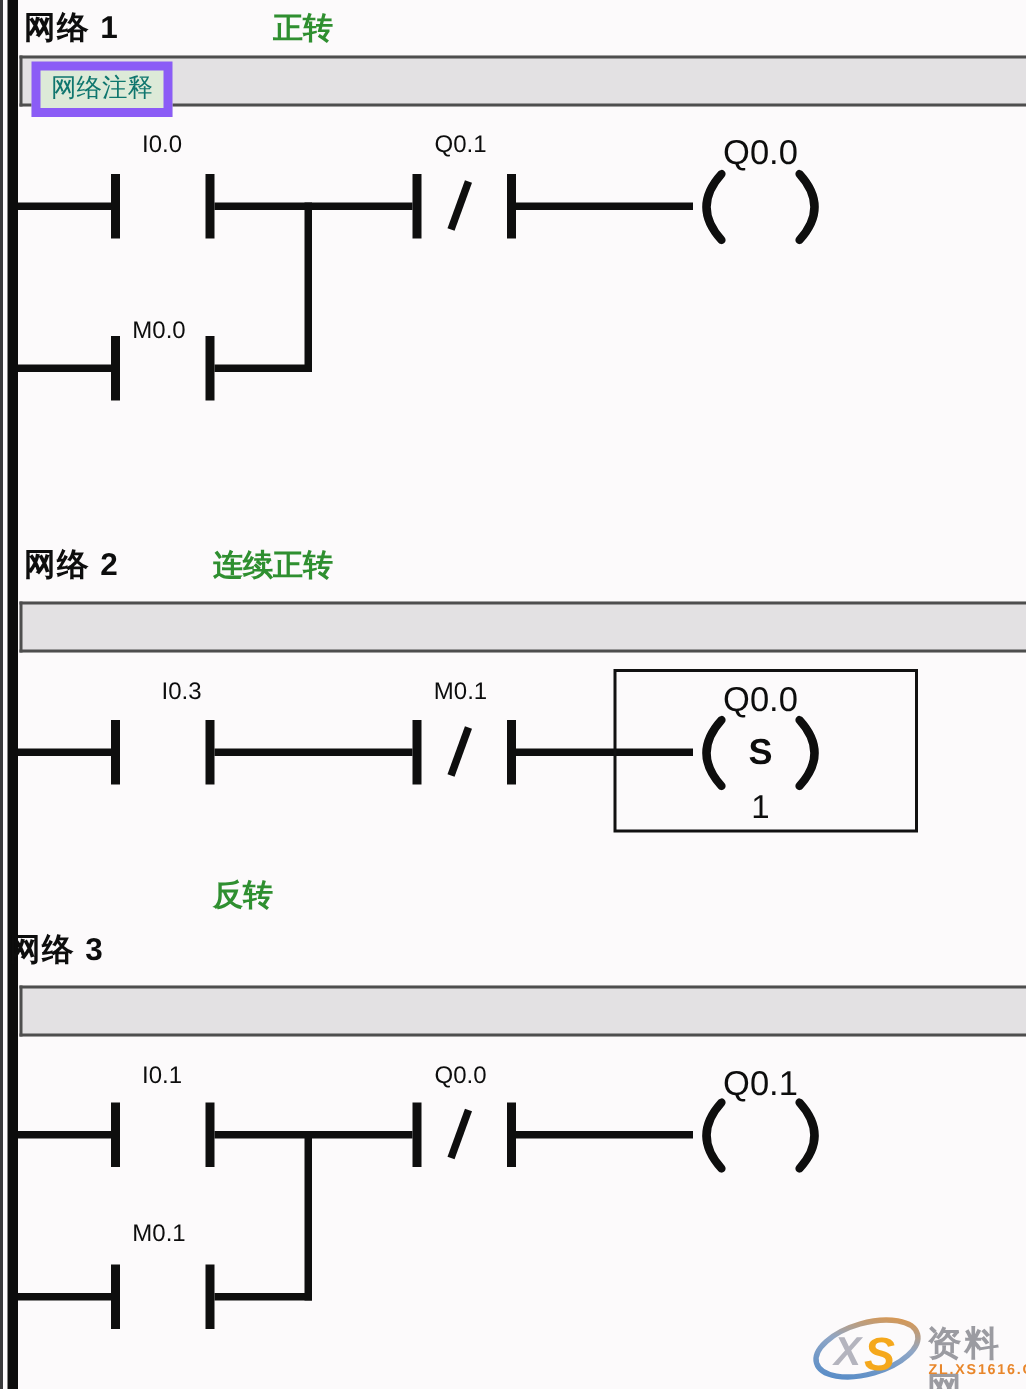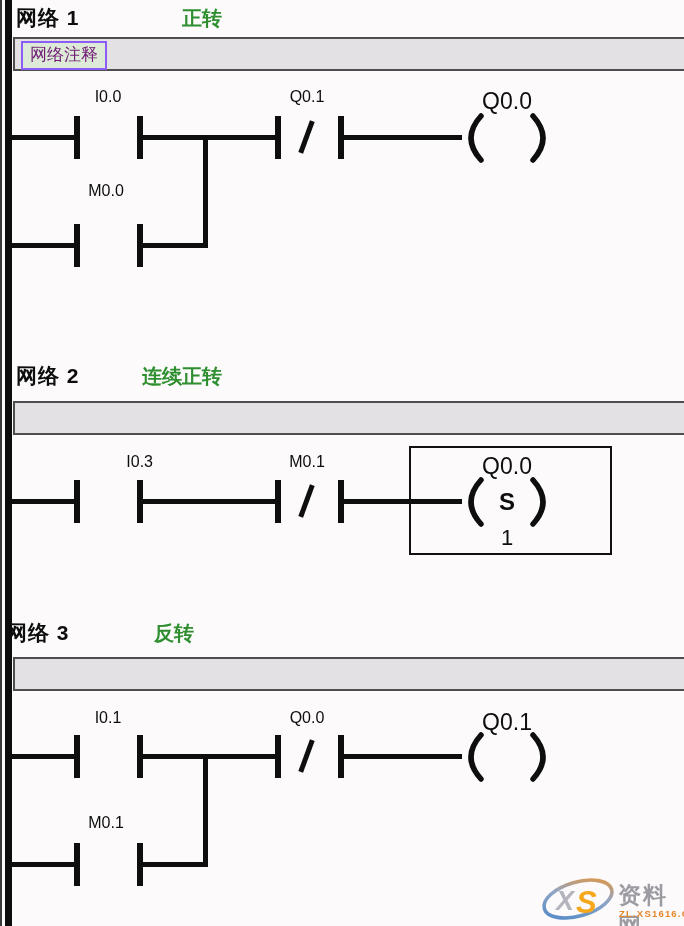--- a/index.html
+++ b/index.html
@@ -10,21 +10,21 @@
   .rail{left:5px;top:0;width:7px;height:926px;background:#0c0c0c;}
   .wire{height:5px;background:#0e0e0e;}
   .vwire{width:5px;background:#0e0e0e;}
   .cbar{width:6px;height:43px;background:#0e0e0e;}
   .slash{width:5px;height:34px;background:#0e0e0e;transform:rotate(20deg);}
   .net-label{font-size:21px;font-weight:bold;color:#0d0d0d;letter-spacing:1px;}
   .net-title{font-size:20px;font-weight:bold;color:#2f8f30;}
   .comment-bar{left:13px;width:671px;height:30px;background:#e3e1e3;
                border:2px solid #4e4e4e;border-right:none;}
   .comment-chip{display:inline-block;margin:2px 0 0 6px;padding:0 7px 1px 7px;
-                border:2px solid #8b5cf6;background:#ddead8;color:#701a75;
+                border:6px solid #8b5cf6;background:#ddead8;color:#0f766e;
                 font-size:17px;line-height:24px;}
   .opnd{width:90px;font-size:16px;text-align:center;white-space:nowrap;}
   .coil-lbl{width:100px;font-size:23px;text-align:center;white-space:nowrap;}
   .coil-inner{width:100px;font-size:24px;font-weight:bold;text-align:center;}
   .coil-sub{width:100px;font-size:22px;text-align:center;}
   .selbox{border:2px solid #111;background:transparent;}
   .wm-name{font-size:23px;font-weight:bold;color:#9b9ba1;letter-spacing:2px;}
   .wm-url{font-size:9.5px;font-weight:bold;color:#e8862a;letter-spacing:1.2px;}
 </style>
 </head>
@@ -52,54 +52,54 @@
   <div class="abs cbar" style="left:275px;top:116px;"></div>
   <div class="abs cbar" style="left:338px;top:116px;"></div>
   <div class="abs slash" style="left:304px;top:120px;"></div>
 
   <div class="abs coil-lbl" style="left:457px;top:88px;">Q0.0</div>
   <svg class="abs" style="left:457px;top:112px;" width="100" height="52" viewBox="0 0 100 52">
     <path d="M24 4 Q4 26 24 48" stroke="#0e0e0e" stroke-width="5.5" fill="none" stroke-linecap="round"></path>
     <path d="M76 4 Q96 26 76 48" stroke="#0e0e0e" stroke-width="5.5" fill="none" stroke-linecap="round"></path>
   </svg>
 
-  <div class="abs opnd" style="left:61px;top:182px;">M0.0</div>
+  <div class="abs opnd" style="left:61px;top:212px;">M0.0</div>
   <div class="abs wire" style="left:12px;top:243px;width:62px;"></div>
   <div class="abs wire" style="left:143px;top:243px;width:65px;"></div>
   <div class="abs cbar" style="left:74px;top:224px;"></div>
   <div class="abs cbar" style="left:137px;top:224px;"></div>
 
   <div class="abs net-label" style="left:16px;top:362px;">网络 2</div>
   <div class="abs net-title" style="left:142px;top:363px;">连续正转</div>
   <div class="abs comment-bar" style="top:401px;"></div>
 
   <div class="abs wire" style="left:12px;top:499px;width:62px;"></div>
   <div class="abs wire" style="left:143px;top:499px;width:132px;"></div>
   <div class="abs wire" style="left:344px;top:499px;width:118px;"></div>
 
-  <div class="abs opnd" style="left:63px;top:453px;text-align:right;">I0.3</div>
+  <div class="abs opnd" style="left:76px;top:453px;">I0.3</div>
   <div class="abs cbar" style="left:74px;top:480px;"></div>
   <div class="abs cbar" style="left:137px;top:480px;"></div>
 
   <div class="abs opnd" style="left:262px;top:453px;">M0.1</div>
   <div class="abs cbar" style="left:275px;top:480px;"></div>
   <div class="abs cbar" style="left:338px;top:480px;"></div>
   <div class="abs slash" style="left:304px;top:484px;"></div>
 
   <div class="abs selbox" style="left:409px;top:446px;width:199px;height:105px;"></div>
   <div class="abs coil-lbl" style="left:457px;top:453px;">Q0.0</div>
   <svg class="abs" style="left:457px;top:476px;" width="100" height="52" viewBox="0 0 100 52">
     <path d="M24 4 Q4 26 24 48" stroke="#0e0e0e" stroke-width="5.5" fill="none" stroke-linecap="round"></path>
     <path d="M76 4 Q96 26 76 48" stroke="#0e0e0e" stroke-width="5.5" fill="none" stroke-linecap="round"></path>
   </svg>
   <div class="abs coil-inner" style="left:457px;top:488px;">S</div>
   <div class="abs coil-sub" style="left:457px;top:525px;">1</div>
 
   <div class="abs net-label" style="left:6px;top:619px;">网络 3</div>
-  <div class="abs net-title" style="left:142px;top:620px;margin-left:12px;">反转</div>
+  <div class="abs net-title" style="left:142px;top:583px;">反转</div>
   <div class="abs comment-bar" style="top:657px;"></div>
 
   <div class="abs wire" style="left:12px;top:754px;width:62px;"></div>
   <div class="abs wire" style="left:143px;top:754px;width:132px;"></div>
   <div class="abs wire" style="left:344px;top:754px;width:118px;"></div>
   <div class="abs vwire" style="left:203px;top:754px;height:113px;"></div>
 
   <div class="abs opnd" style="left:63px;top:709px;">I0.1</div>
   <div class="abs cbar" style="left:74px;top:735px;"></div>
   <div class="abs cbar" style="left:137px;top:735px;"></div>

